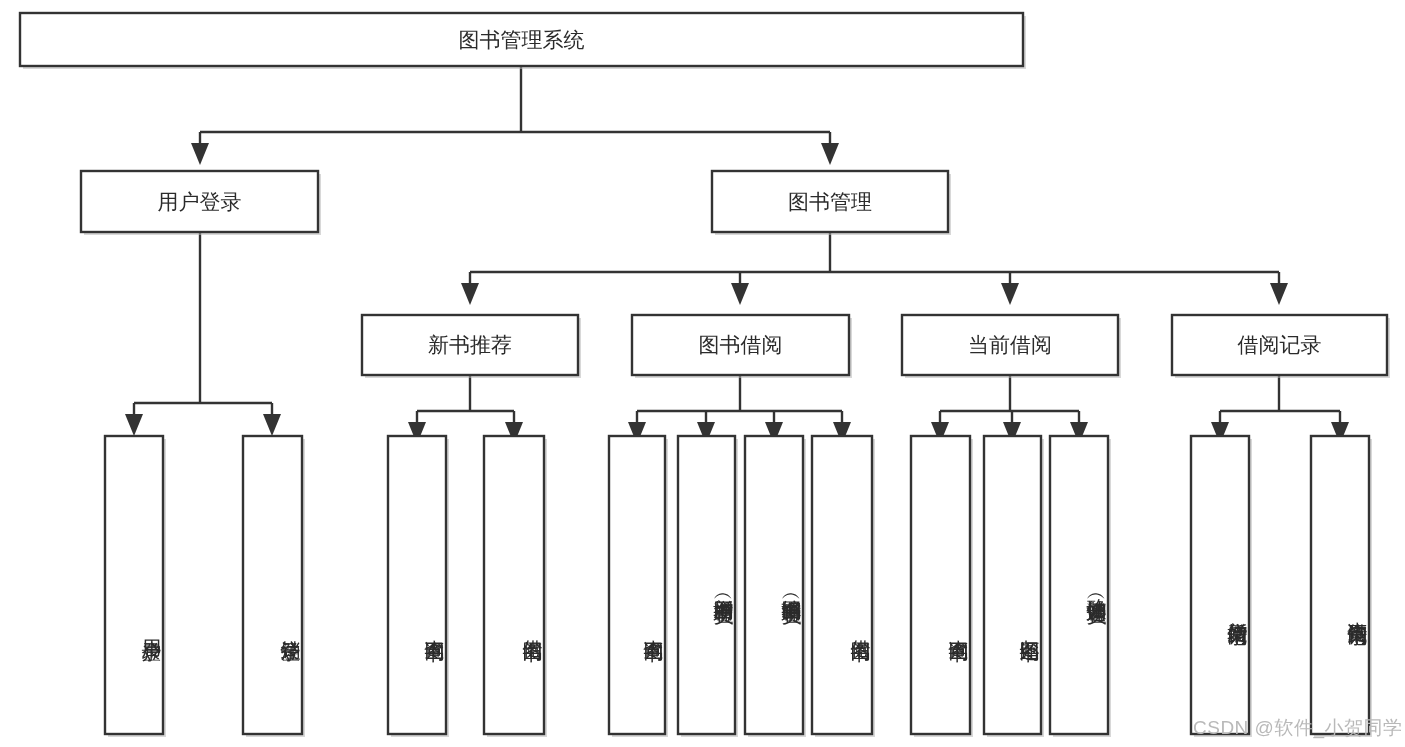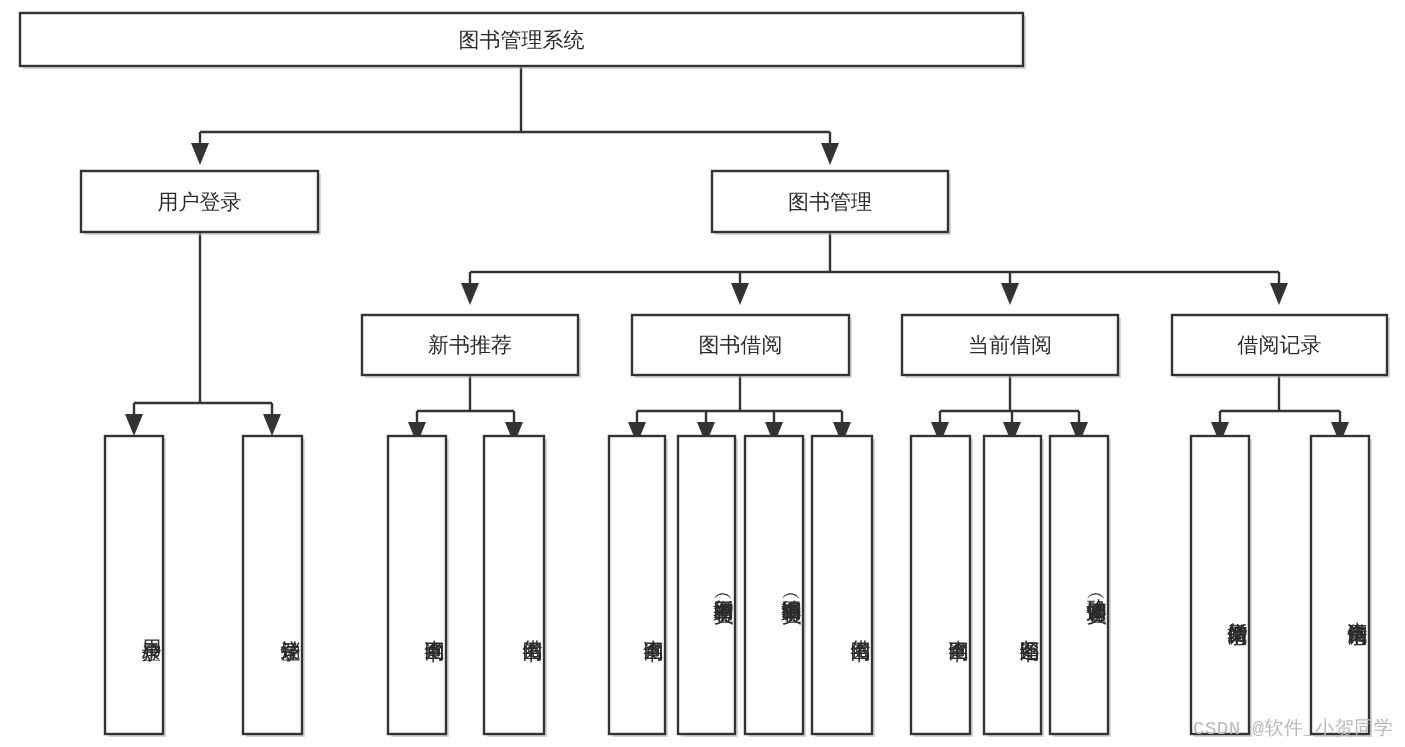--- a/index.html
+++ b/index.html
@@ -65,21 +65,21 @@
     text-orientation: upright;
     letter-spacing: 1px;
     white-space: nowrap;
     display: flex;
     align-items: flex-start;
     justify-content: center;
     pointer-events: none;
   }
   .watermark {
     position: absolute;
-    font-family: Liberation Mono, monospace;
+    font-family: Liberation Sans, sans-serif;
     font-size: 19px;
     color: #b9b9b9;
     white-space: nowrap;
     letter-spacing: 0.5px;
   }
 </style>
 </head>
 <body>
 
 <div id="diagram-root">

